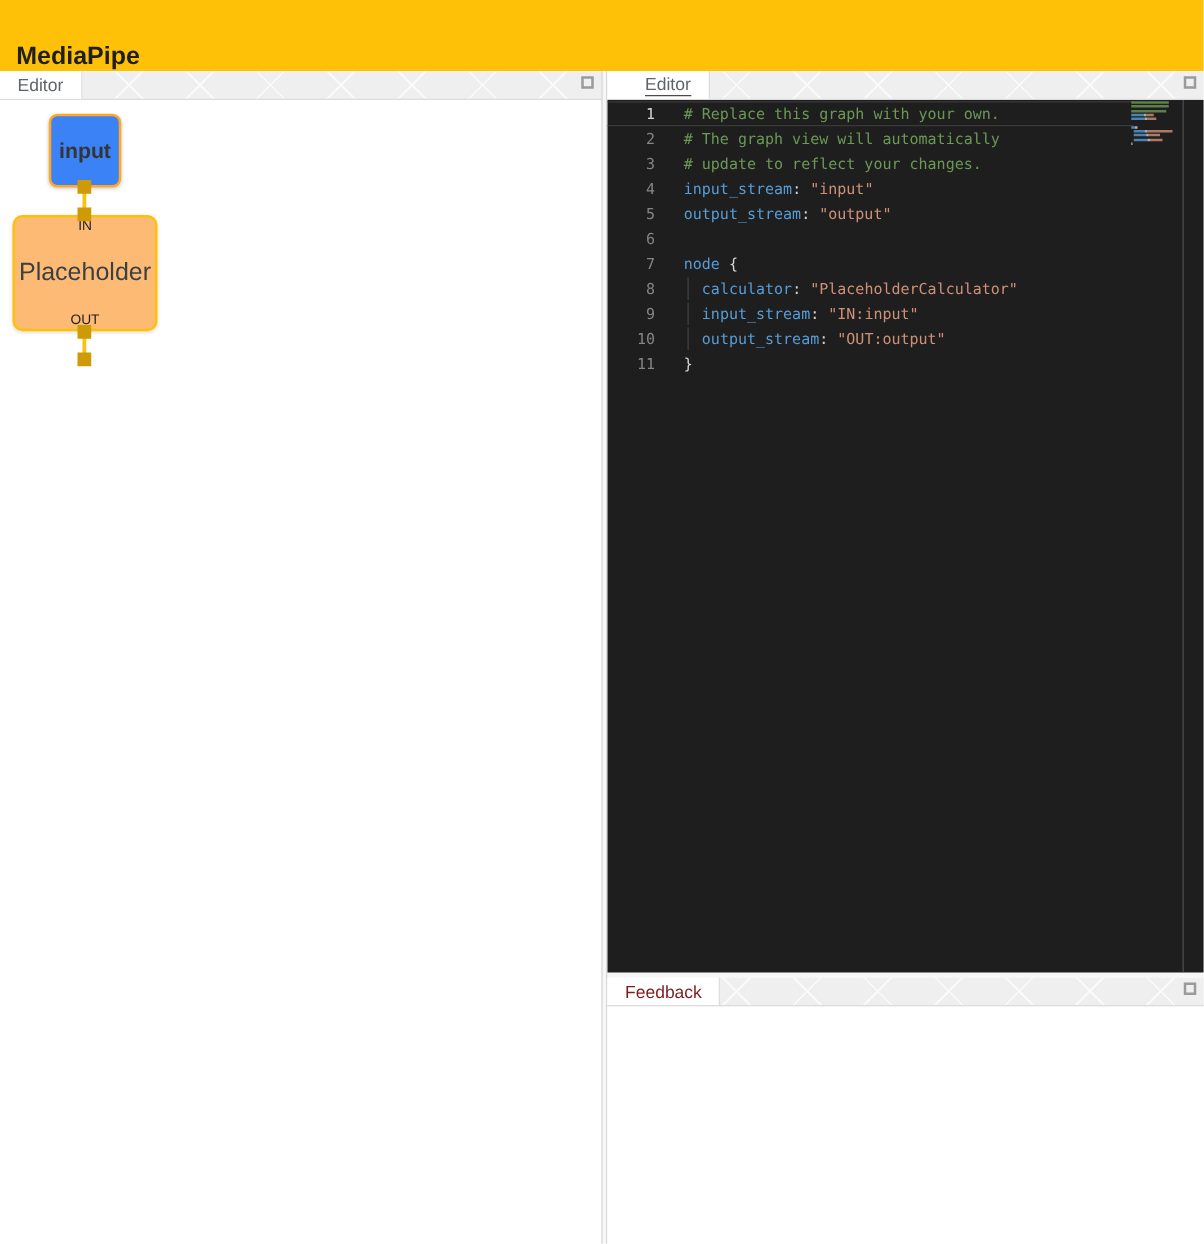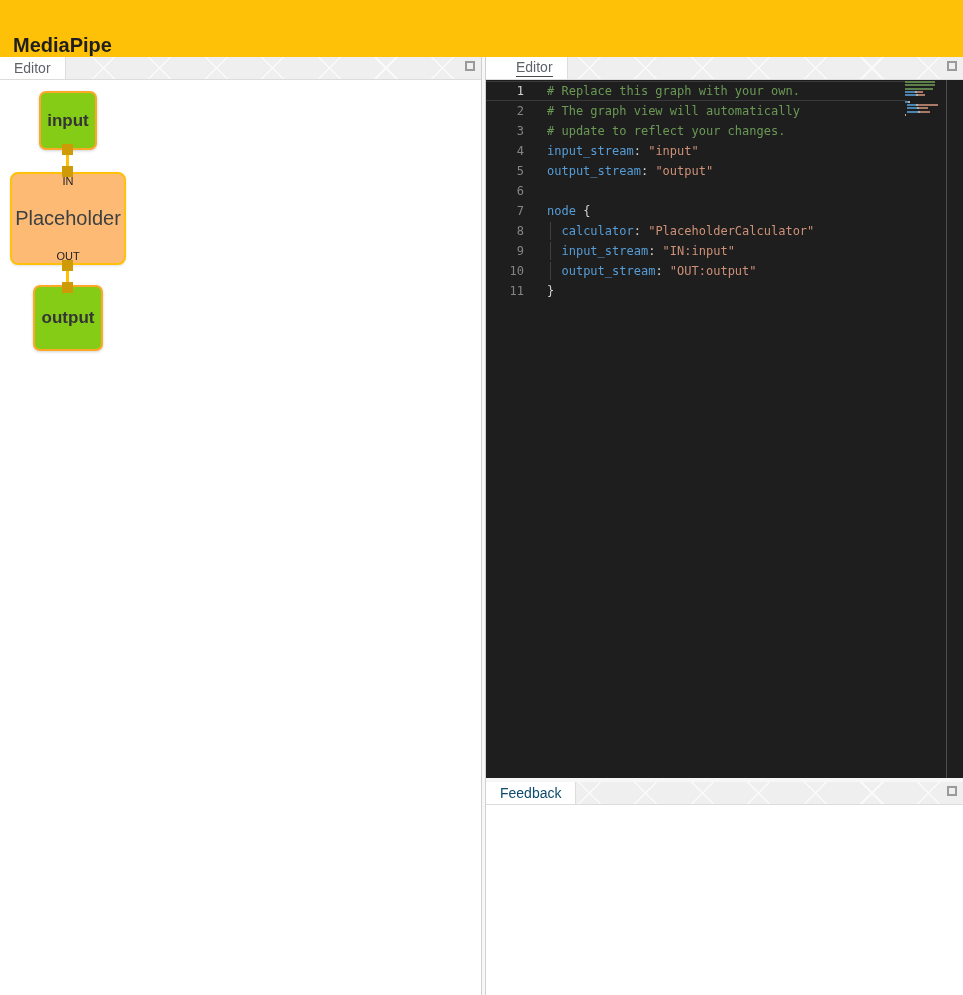--- a/index.html
+++ b/index.html
@@ -38,33 +38,33 @@
     background-image:
       repeating-linear-gradient(45deg,#fafafa 0,#fafafa 1.5px,transparent 1.5px,transparent 40px),
       repeating-linear-gradient(135deg,#fafafa 0,#fafafa 1.5px,transparent 1.5px,transparent 40px);
     border-bottom:1px solid #dcdcdc;
   }
   .tab{
     background:#fff;display:flex;align-items:center;padding:0 14px;
     font-size:14px;color:#5f6368;border-right:1px solid #dddddd;cursor:pointer;
   }
   .tab .underlined{border-bottom:1px solid #4a4a4a;padding-bottom:1px;margin-left:16px;}
-  .tab-feedback{color:#0c4a6e;}
+  .tab-feedback{color:#7f1d1d;}
   .maxicon{
     position:absolute;right:6px;top:4px;width:10px;height:10px;
     border:2px solid #9a9a9a;box-sizing:border-box;cursor:pointer;background:transparent;
   }
   
   .graph-canvas{position:relative;flex:1;background:#fff;overflow:hidden;}
   .gnode{
     position:absolute;display:flex;align-items:center;justify-content:center;
     box-sizing:border-box;cursor:grab;
   }
   .gnode.stream{
-    background:#84cc16;border:2.5px solid #FFA726;border-radius:7px;
+    background:#3b82f6;border:2.5px solid #FFA726;border-radius:7px;
     font-size:17px;font-weight:bold;color:#353535;box-shadow:0 1px 3px rgba(0,0,0,.18);
   }
   .gnode.calc{
     background:#fdba74;border:2px solid #FFC107;border-radius:8px;
     box-shadow:0 1px 3px rgba(0,0,0,.12);
     flex-direction:column;justify-content:space-between;padding:1px 0;
   }
   .calc-port-label{font-size:11px;color:#202124;}
   .calc-title{font-size:20px;color:#3c4043;}
   .gedge{position:absolute;width:3px;background:#FFC107;}
@@ -118,23 +118,20 @@
       <div class="gnode stream" style="left:39px;top:11px;width:58px;height:59px;">
         <span>input</span>
       </div>
 
       <div class="gnode calc" style="left:10px;top:92px;width:116px;height:93px;">
         <span class="calc-port-label">IN</span>
         <span class="calc-title">Placeholder</span>
         <span class="calc-port-label">OUT</span>
       </div>
 
-      <div class="gnode stream" style="left:33px;top:205px;width:70px;height:66px;">
-        <span>output</span>
-      </div>
 
       <div class="gport" style="left:62px;top:64px;"></div>
       <div class="gport" style="left:62px;top:86px;"></div>
       <div class="gport" style="left:62px;top:180px;"></div>
       <div class="gport" style="left:62px;top:202px;"></div>
     </div>
   </section>
 
   <div class="vsplit"></div>
 

